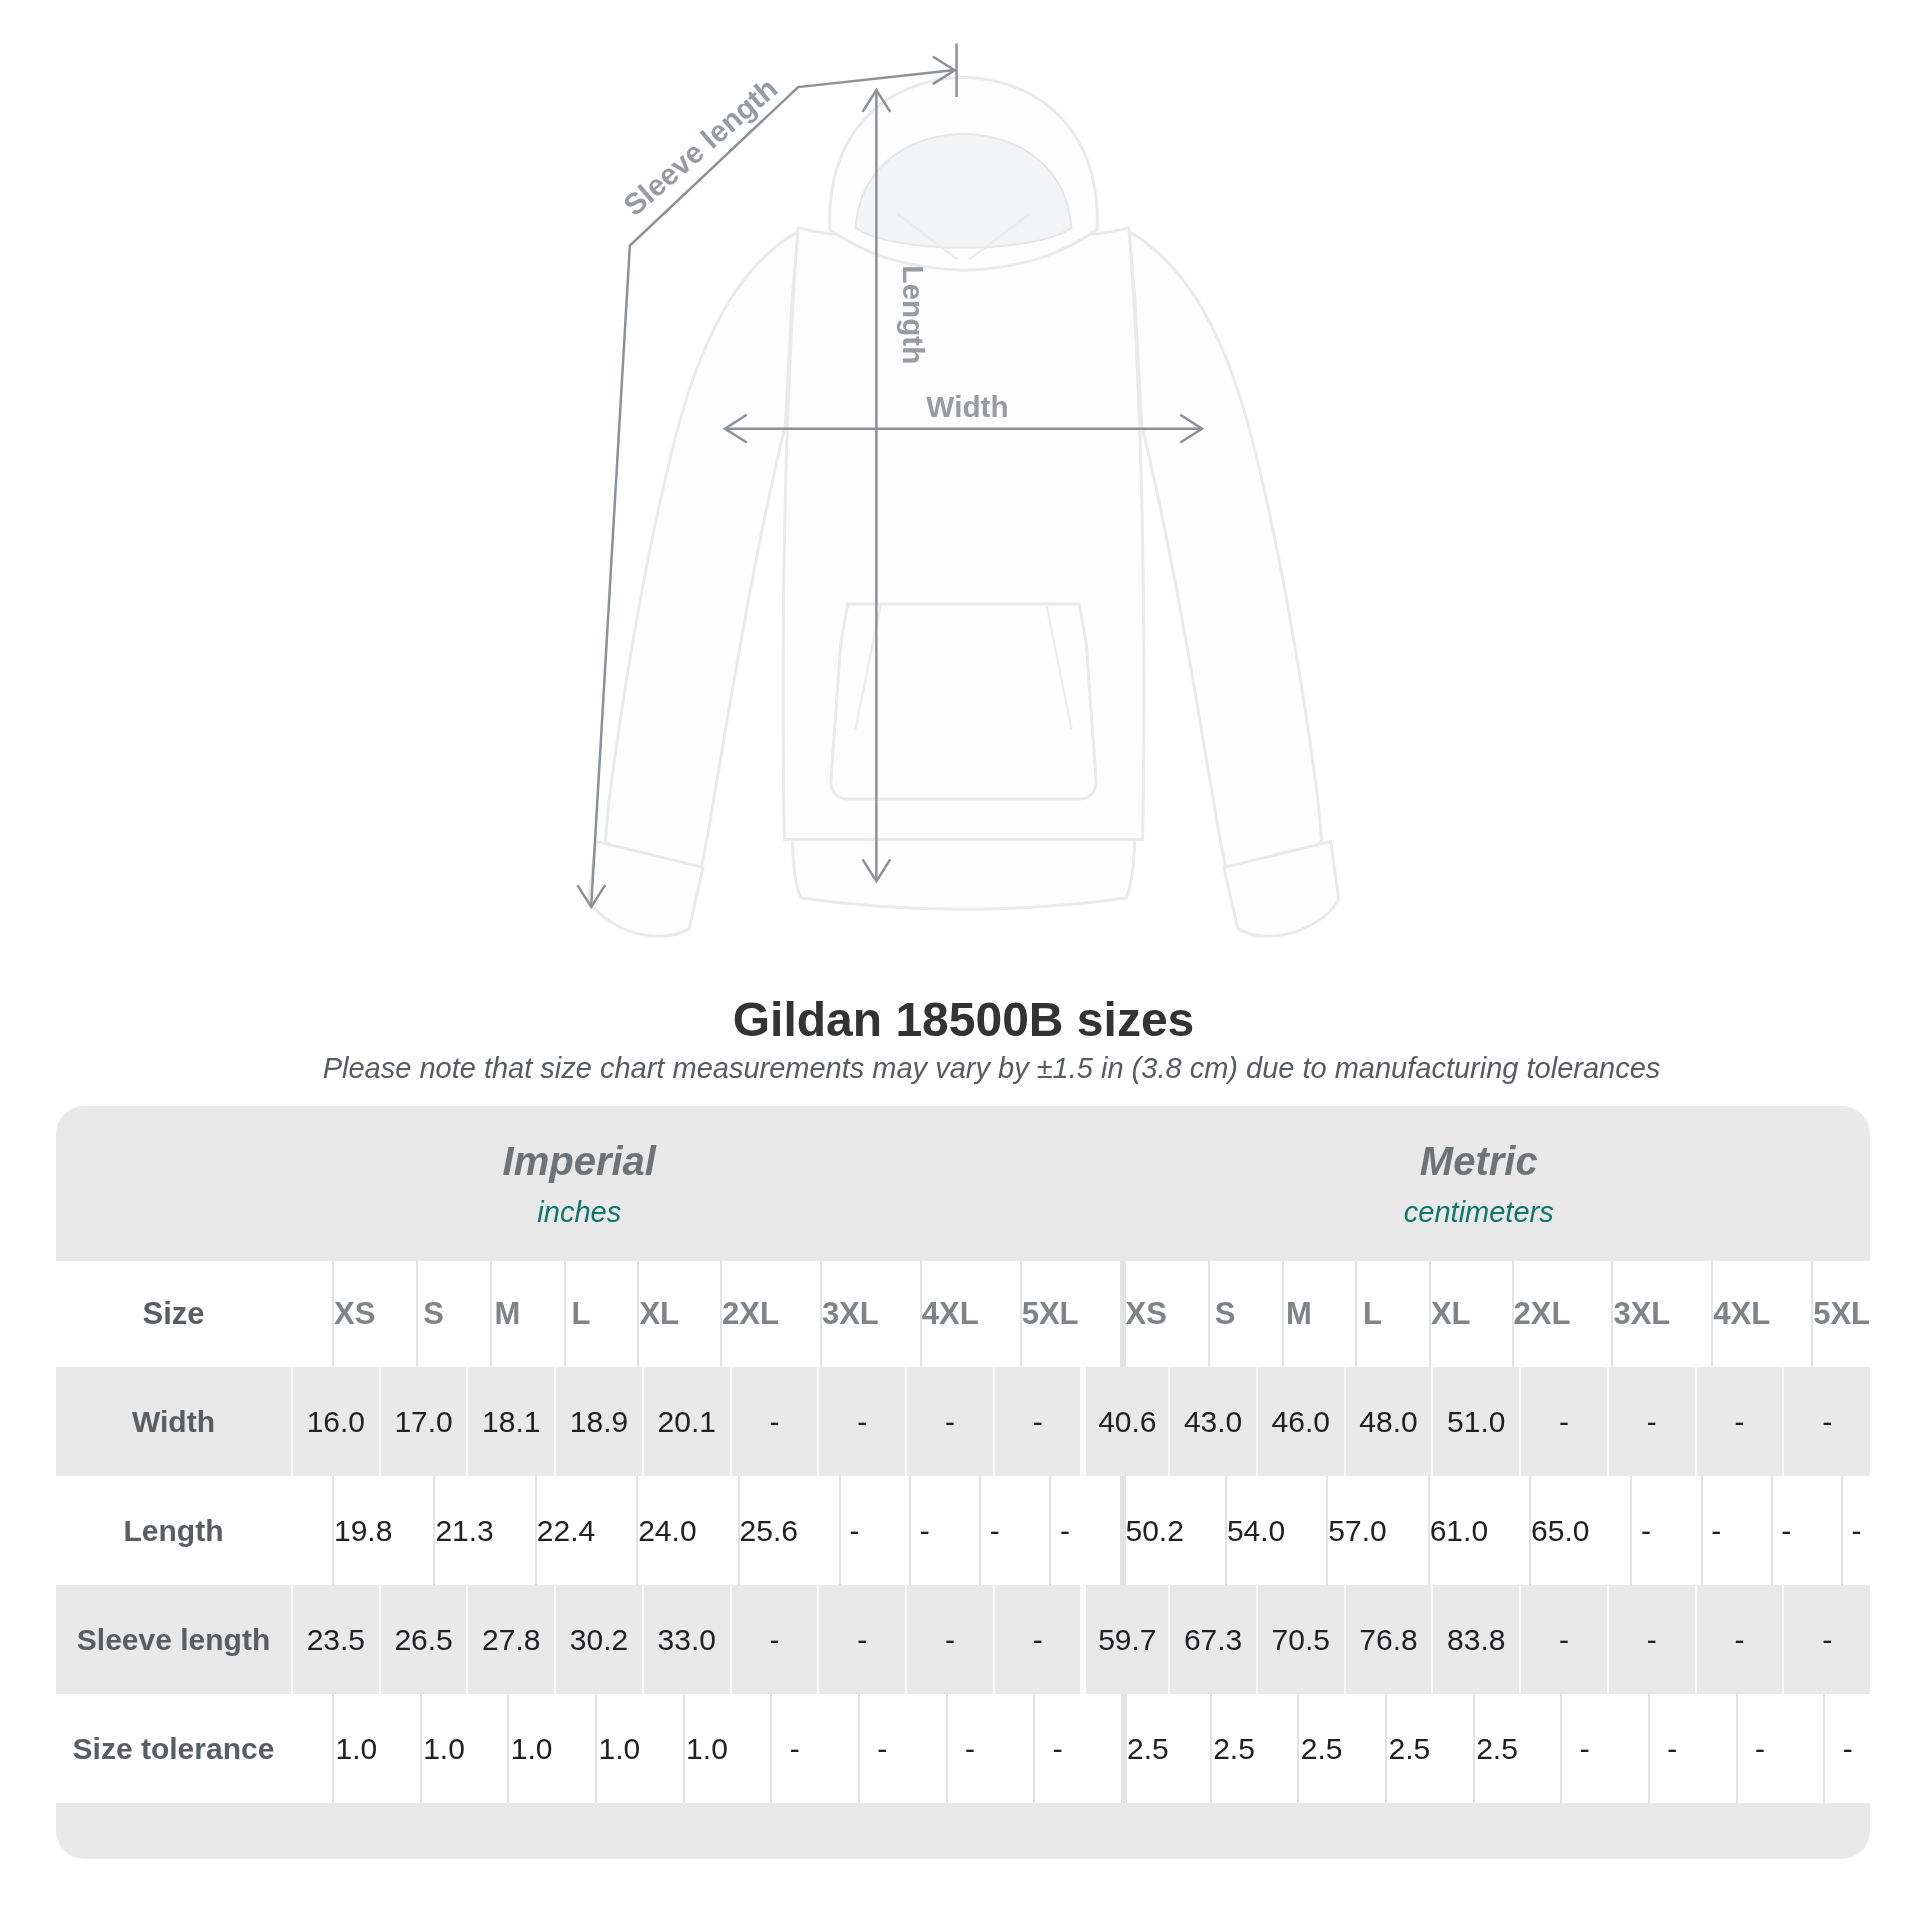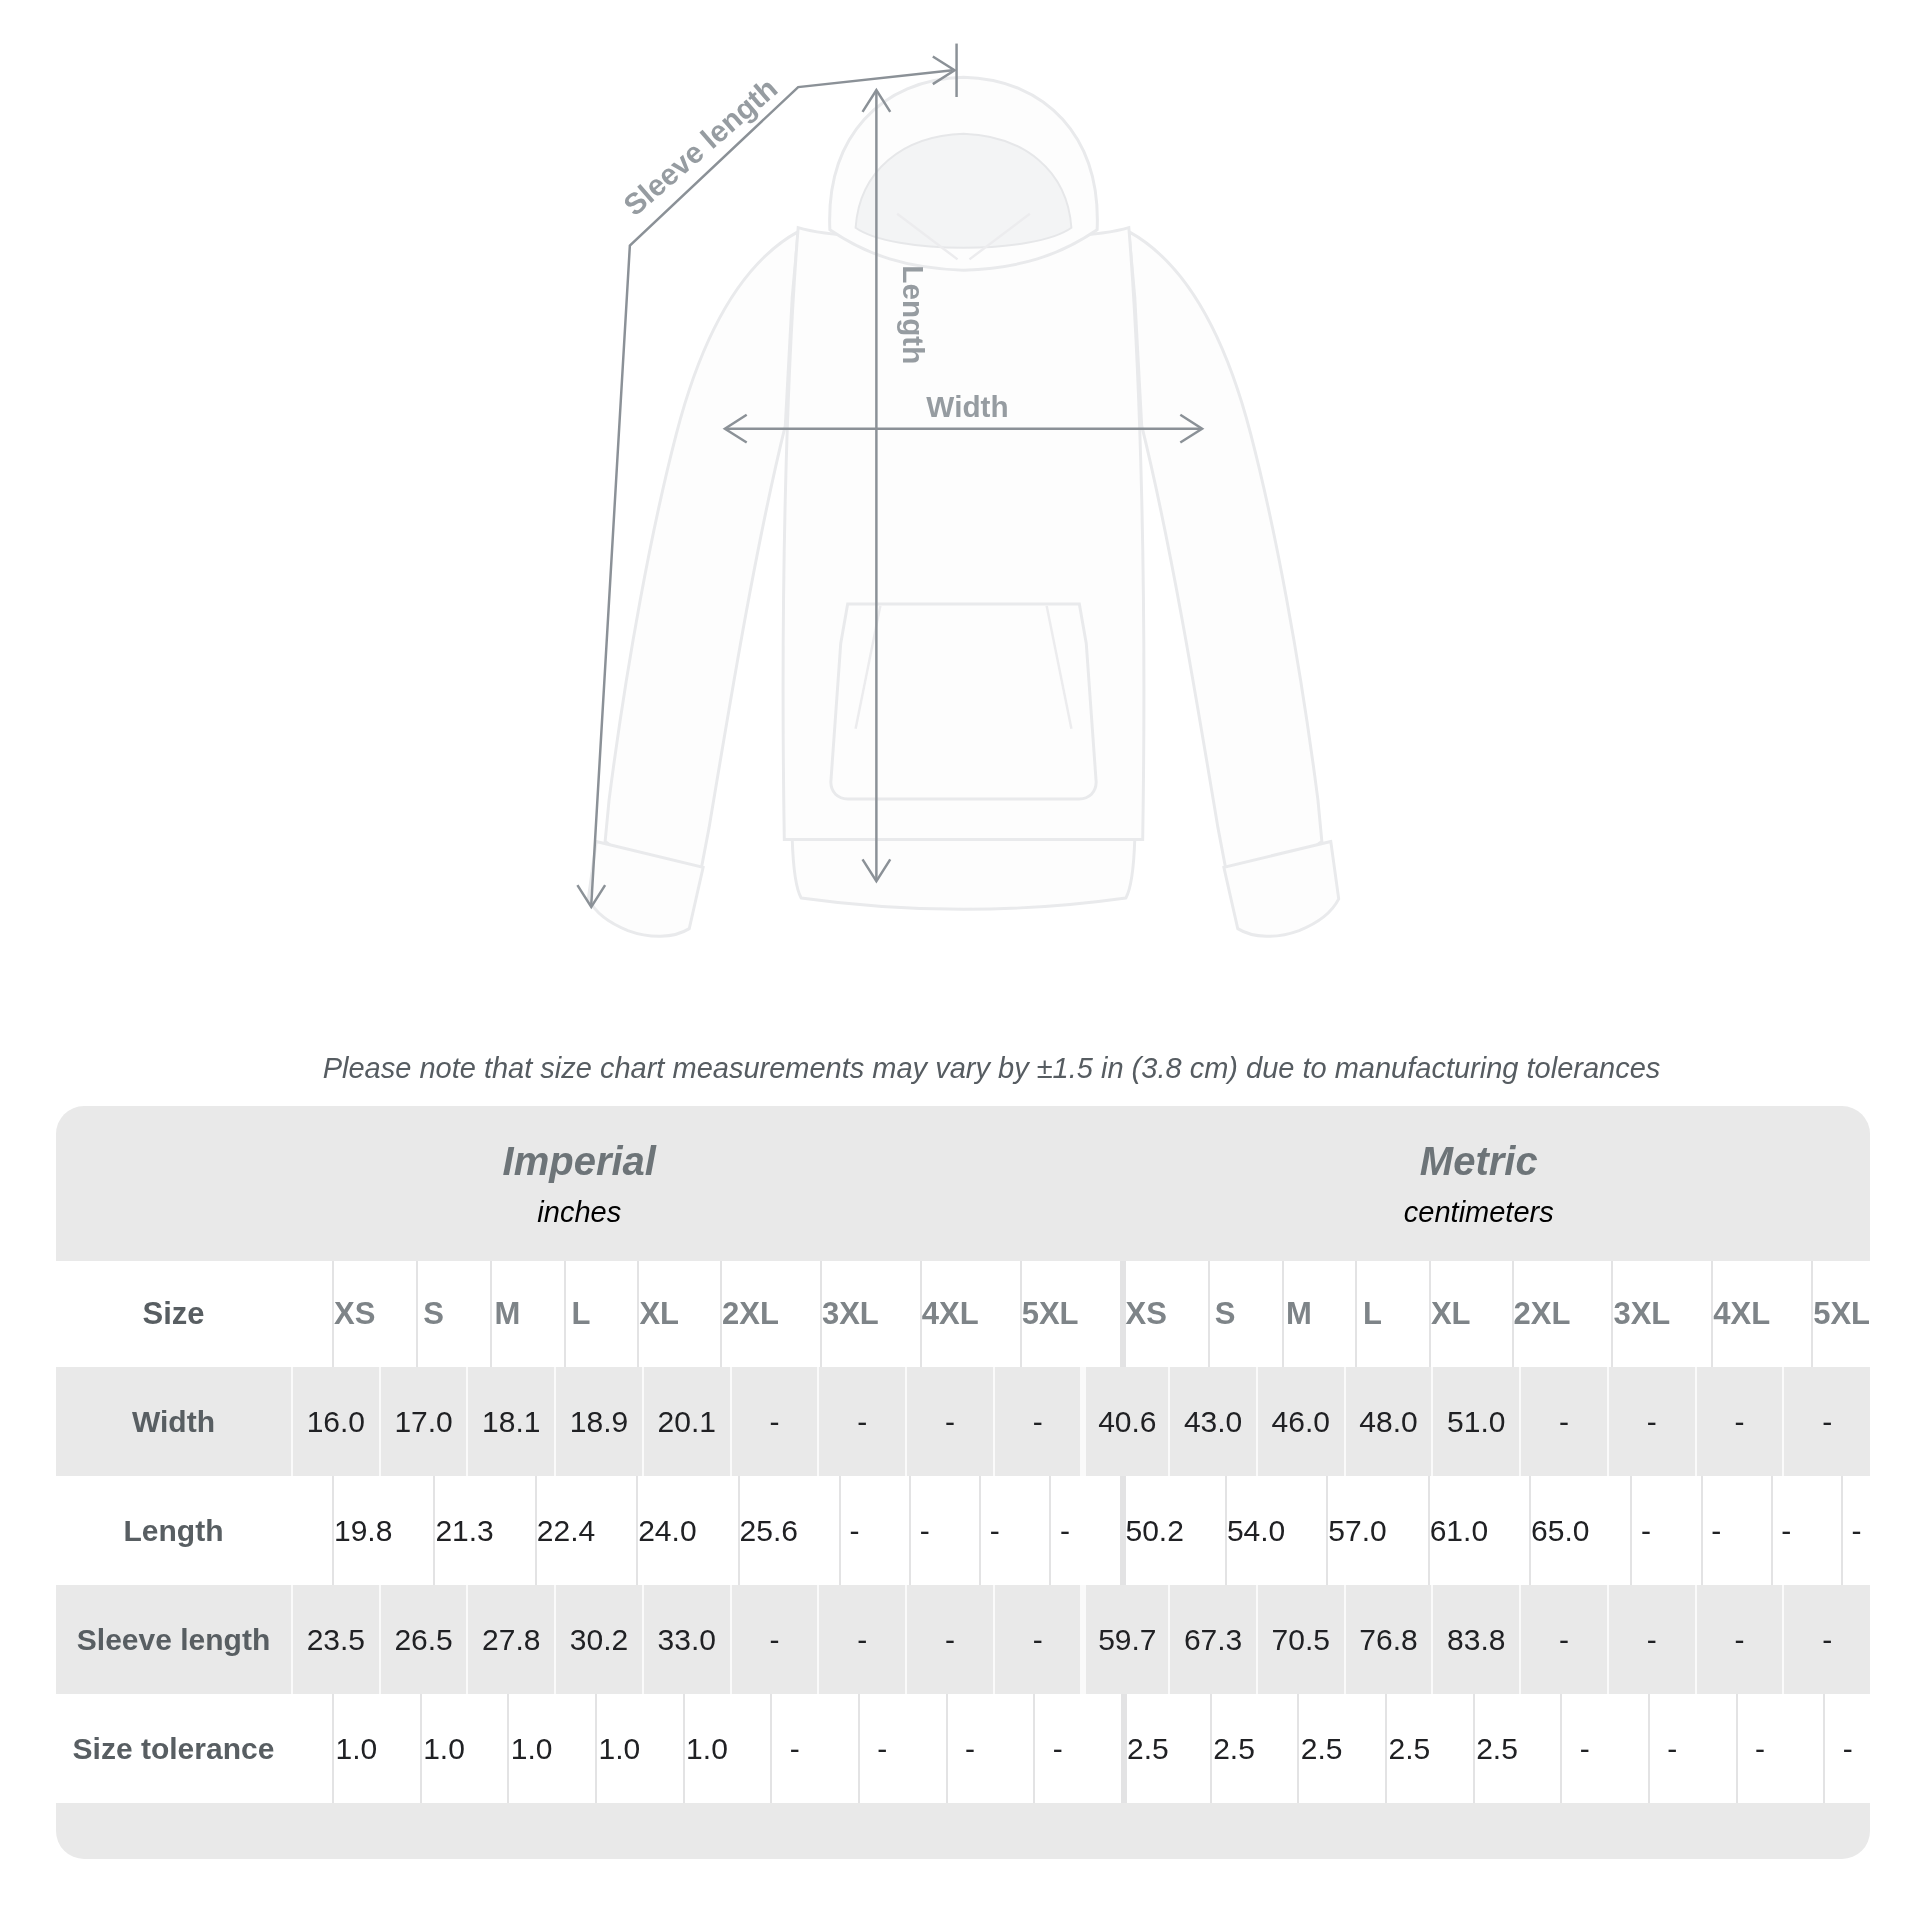--- a/index.html
+++ b/index.html
@@ -33,21 +33,21 @@
     font-size:29px;font-style:italic;color:var(--subtitle-text);margin-left:28px;}
 
   
   .size-table{position:absolute;left:56px;top:1106px;width:1814px;height:753px;
     background:var(--table-band);border-radius:28px;overflow:hidden;}
   .group-header{display:flex;height:155px;}
   .group{display:flex;flex-direction:column;align-items:center;justify-content:center;}
   .group.imperial{width:1025px;padding-left:15px;}
   .group.metric{width:789px;}
   .g-title{font-size:40px;font-weight:bold;font-style:italic;color:#6d7478;}
-  .g-unit{font-size:29px;font-style:italic;color:#000000;margin-top:12px;}
+  .g-unit{font-size:29px;font-style:italic;color:#0f766e;margin-top:12px;}
 
   .trow{display:grid;grid-template-columns:235px repeat(18,1fr);}
   .header-row{height:106px;background:#fff;}
   .data-row{height:109px;}
   .r-white{background:#ffffff;}
   .r-gray{background:var(--table-band);}
   .cell,.label-cell{display:flex;align-items:center;justify-content:center;}
   .cell{border-left:2px solid transparent;}
   .header-row .cell,.r-white .cell{border-left-color:var(--sep-on-white);margin-left:41px;}
   .r-gray .cell{border-left-color:var(--sep-on-gray);}
@@ -106,20 +106,21 @@
       <path class="mline" d="M 733,433 L 1213,433"></path>
       <path class="mline" d="M 754,419 L 732,433 L 754,447"></path>
       <path class="mline" d="M 1192,419 L 1214,433 L 1192,447"></path>
 
       <text class="mlabel" text-anchor="middle" transform="translate(714,156) rotate(-41)">Sleeve length</text>
       <text class="mlabel" text-anchor="middle" transform="translate(912,318) rotate(90)">Length</text>
       <text class="mlabel" text-anchor="middle" x="977" y="421">Width</text>
     </g>
   </svg>
 
+  <div class="page-title">Gildan 18500B sizes</div>
   <div class="page-subtitle">Please note that size chart measurements may vary by ±1.5 in (3.8 cm) due to manufacturing tolerances</div>
 
   <div class="size-table">
     <div class="group-header">
       <div class="group imperial">
         <div class="g-title">Imperial</div>
         <div class="g-unit">inches</div>
       </div>
       <div class="group metric">
         <div class="g-title">Metric</div>

